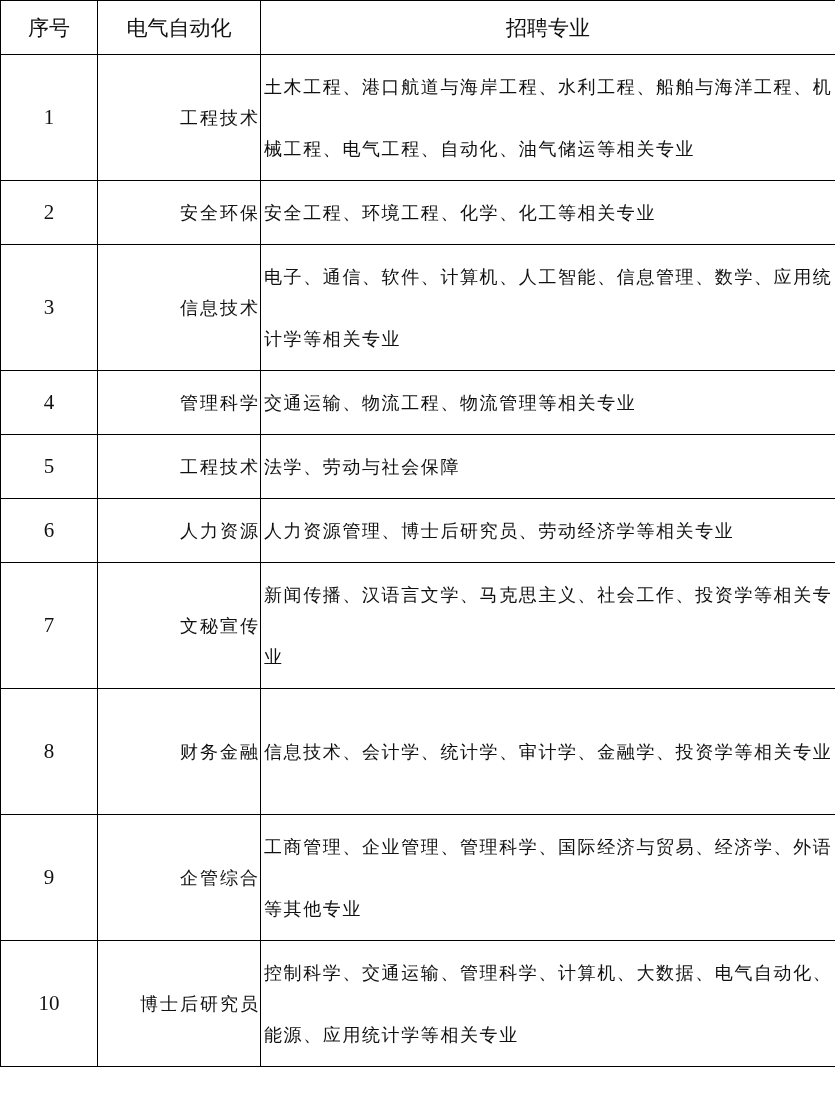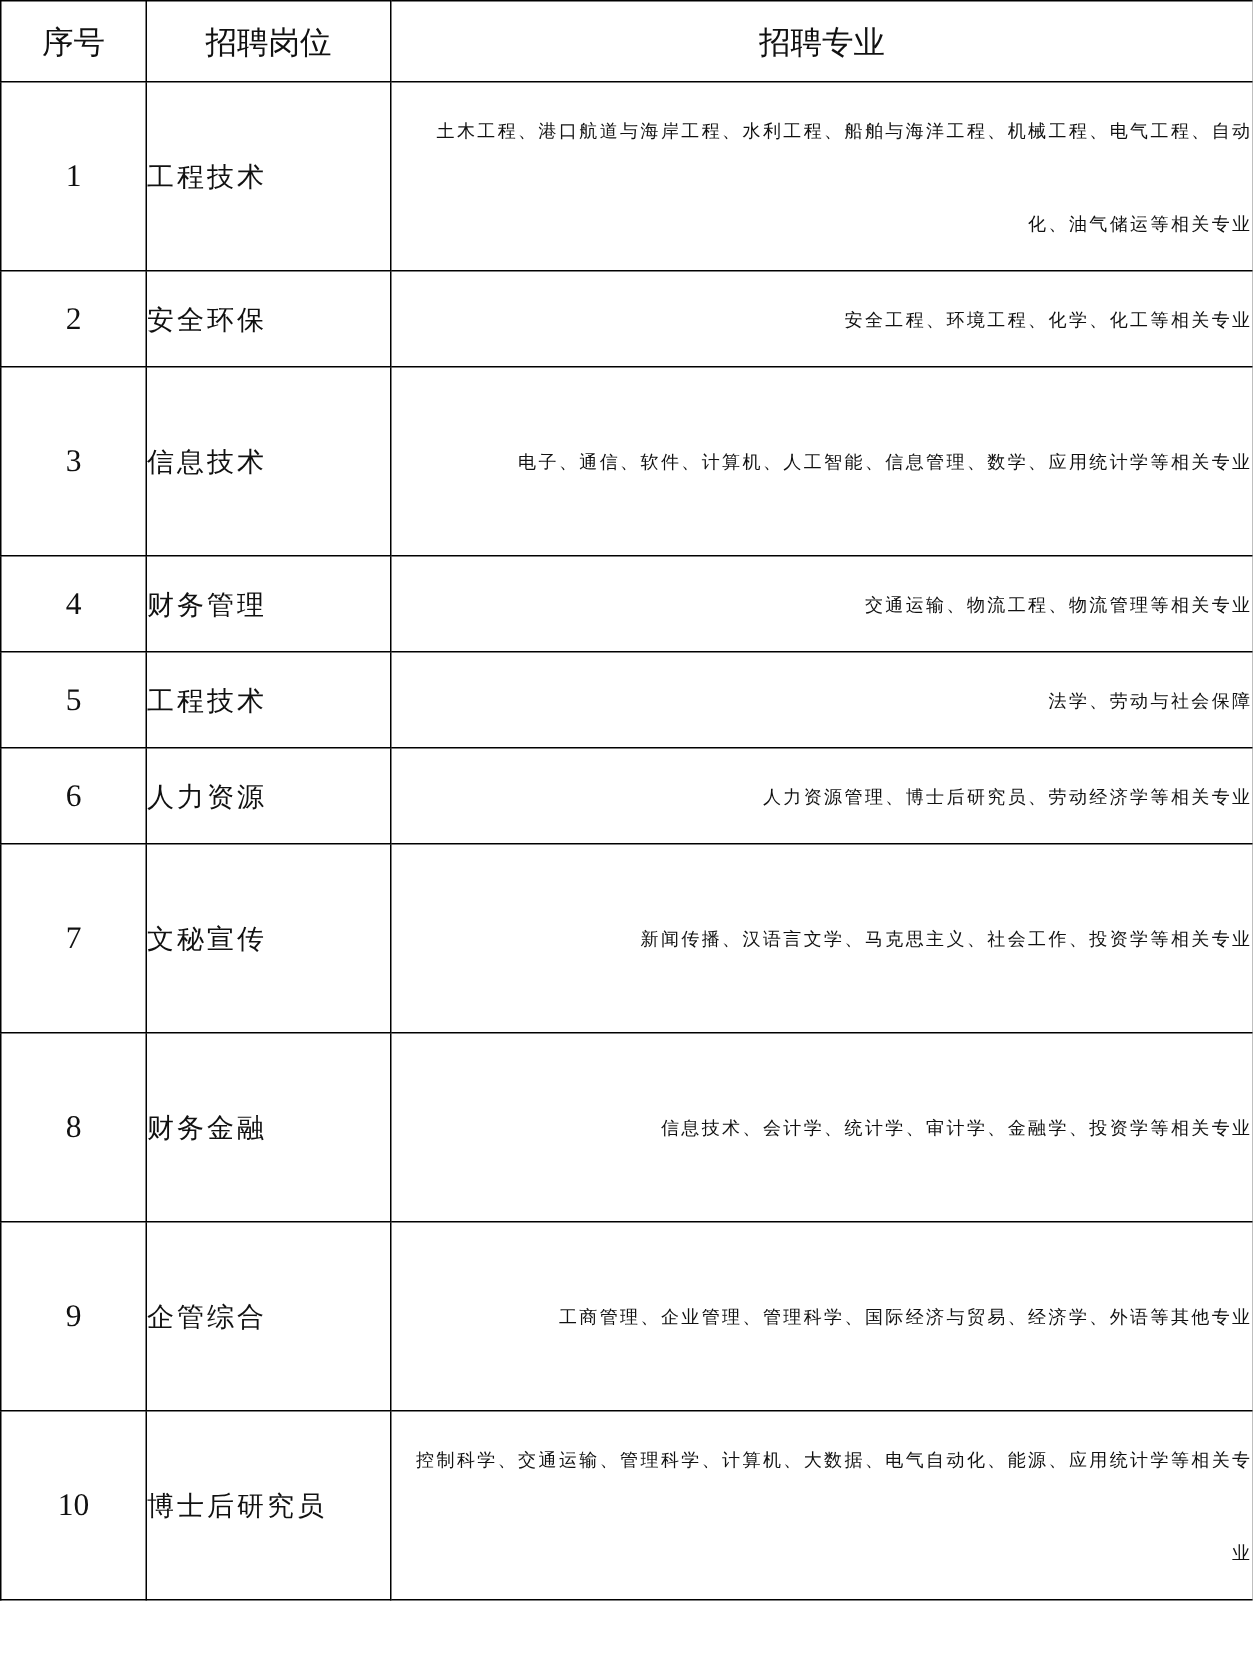--- a/index.html
+++ b/index.html
@@ -3,38 +3,38 @@
 <meta charset="utf-8">
 <style>
   html, body { margin:0; padding:0; background:#ffffff; }
   body { width:835px; height:1111px; position:relative; overflow:hidden;
          font-family:"DejaVu Serif","Liberation Serif",serif; color:#111; }
   table { position:absolute; left:0; top:0; width:835px; border-collapse:collapse; table-layout:fixed; }
   td, th { border:1.5px solid #000; padding:0; vertical-align:middle; }
   col.c1 { width:97px; } col.c2 { width:163px; } col.c3 { width:575px; }
   th { font-family:"DejaVu Sans","Liberation Sans",sans-serif; font-weight:normal; font-size:21px; text-align:center; height:53px; }
   td.num { text-align:center; font-family:"Liberation Serif",serif; font-size:21px; }
-  td.pos { text-align:left; font-size:18px; letter-spacing:2px; }
-  td.maj { text-align:right; font-size:12px; letter-spacing:1.6px; line-height:62px; padding-left:3px; white-space:normal; word-break:break-all; }
+  td.pos { text-align:right; font-size:18px; letter-spacing:2px; }
+  td.maj { text-align:left; font-size:18px; letter-spacing:1.6px; line-height:62px; padding-left:3px; white-space:normal; word-break:break-all; }
   tr.r1 td { height:125px; }
   tr.r2 td { height:63px; }
 </style>
 </head>
 <body>
 
 <table>
   <colgroup>
       <col class="c1">
       <col class="c2">
       <col class="c3">
     </colgroup>
   <thead>
     <tr>
       <th>序号</th>
-      <th>招聘岗位</th>
+      <th>电气自动化</th>
       <th>招聘专业</th>
     </tr>
   </thead>
   <tbody>
     <tr class="r1">
       <td class="num">1</td>
       <td class="pos">工程技术</td>
       <td class="maj">土木工程、港口航道与海岸工程、水利工程、船舶与海洋工程、机械工程、电气工程、自动化、油气储运等相关专业</td>
     </tr>
     <tr class="r2">
@@ -42,21 +42,21 @@
       <td class="pos">安全环保</td>
       <td class="maj">安全工程、环境工程、化学、化工等相关专业</td>
     </tr>
     <tr class="r1">
       <td class="num">3</td>
       <td class="pos">信息技术</td>
       <td class="maj">电子、通信、软件、计算机、人工智能、信息管理、数学、应用统计学等相关专业</td>
     </tr>
     <tr class="r2">
       <td class="num">4</td>
-      <td class="pos">财务管理</td>
+      <td class="pos">管理科学</td>
       <td class="maj">交通运输、物流工程、物流管理等相关专业</td>
     </tr>
     <tr class="r2">
       <td class="num">5</td>
       <td class="pos">工程技术</td>
       <td class="maj">法学、劳动与社会保障</td>
     </tr>
     <tr class="r2">
       <td class="num">6</td>
       <td class="pos">人力资源</td>

